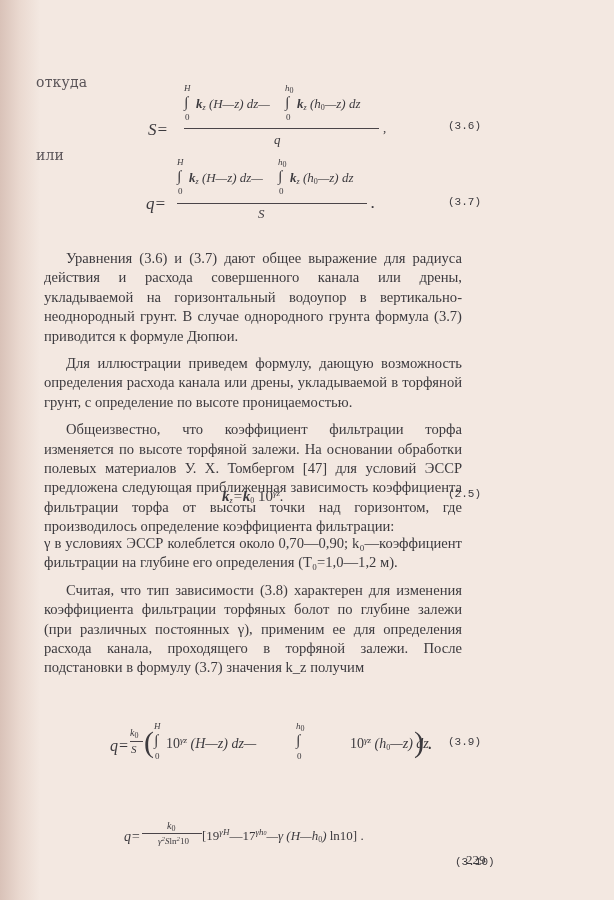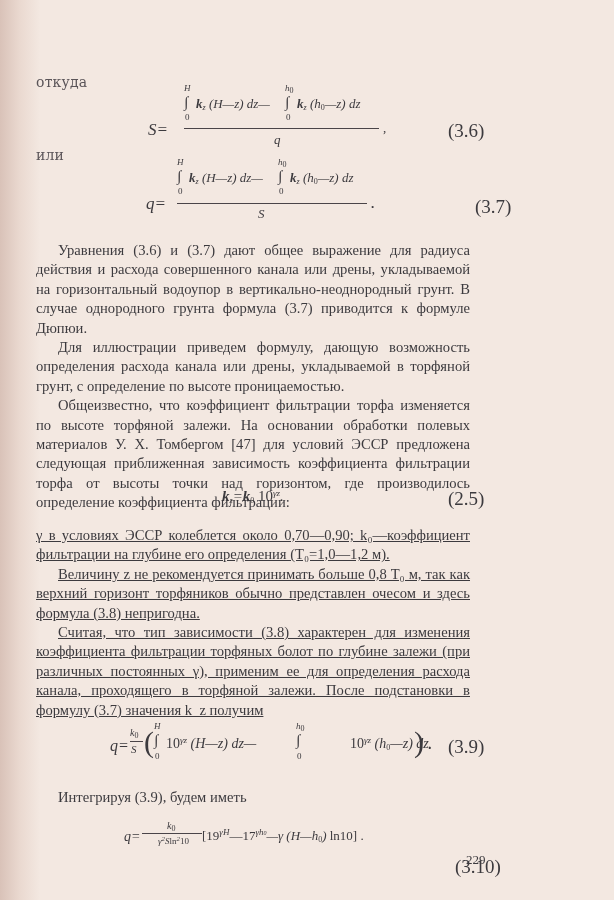--- a/index.html
+++ b/index.html
@@ -14,22 +14,22 @@
     background: linear-gradient(to right, #d9c2b8 0%, #ead9d0 50%, rgba(243,232,225,0) 100%);
   }
   .page { position: absolute; left: 0; top: 0; width: 614px; height: 900px; }
   .abs { position: absolute; white-space: nowrap; }
   .word { font-size: 14px; letter-spacing: 0.2px; color: #5a5458; }
   .para {
     position: absolute; left: 36px; width: 434px;
     font-size: 14.6px; line-height: 19.4px; text-align: justify;
     font-family: "Liberation Serif", "DejaVu Serif", serif;
   }
-  .para p { margin: 0; text-indent: 22px; }
-  .eqno { position: absolute; left: 448px; font-size: 19px; font-family: Liberation Serif, serif; }
+  .para p { margin: 8px; text-indent: 22px; }
+  .eqno { position: absolute; left: 448px; font-size: 11px; font-family: Liberation Mono, monospace; }
   .math { font-family: "Liberation Serif", "DejaVu Serif", serif; font-style: italic; font-size: 13px; }
   .frac-line { position: absolute; height: 1px; background: #4a4448; }
   .int { font-style: normal; font-size: 15px; }
   .sm { font-size: 9px; font-style: italic; }
   .sub { font-size: 8px; vertical-align: -2px; font-style: normal; }
   .sup { font-size: 9px; vertical-align: 5px; }
   .pagenum { position: absolute; left: 466px; top: 852px; font-size: 13px; font-family: "Liberation Serif", serif; }
 </style>
 </head>
 <body>
@@ -68,39 +68,38 @@
       <span style="position:absolute; left:1px; top:26px; font-style:normal; font-size:9px;">0</span>
       <span style="position:absolute; left:12px; top:10px;"><b>k</b><span class="sub"><i>z</i></span> (H—z) dz—</span>
       <span style="position:absolute; left:101px; top:-3px;" class="sm">h<span class="sub">0</span></span>
       <span style="position:absolute; left:101px; top:8px;" class="int">∫</span>
       <span style="position:absolute; left:102px; top:26px; font-style:normal; font-size:9px;">0</span>
       <span style="position:absolute; left:113px; top:10px;"><b>k</b><span class="sub"><i>z</i></span> (h<span class="sub">0</span>—z) dz</span>
     </div>
     <div class="frac-line" style="left:177px; top:203px; width:190px;"></div>
     <div class="abs math" style="left:258px; top:206px;">S</div>
     <div class="abs math" style="left:371px; top:196px; font-style:normal; font-weight:bold;">.</div>
-    <div class="eqno" style="top:196px;margin-left:27px;">(3.7)</div>
+    <div class="eqno" style="top:196px;">(3.7)</div>
   </div>
 
   <div class="para" style="top:241px;">
     <p>Уравнения (3.6) и (3.7) дают общее выражение для радиуса действия и расхода совершенного канала или дрены, укладываемой на горизонтальный водоупор в вертикально-неоднородный грунт. В случае однородного грунта формула (3.7) приводится к формуле Дюпюи.</p>
     <p>Для иллюстрации приведем формулу, дающую возможность определения расхода канала или дрены, укладываемой в торфяной грунт, с определение по высоте проницаемостью.</p>
     <p>Общеизвестно, что коэффициент фильтрации торфа изменяется по высоте торфяной залежи. На основании обработки полевых материалов У. Х. Томбергом [47] для условий ЭССР предложена следующая приближенная зависимость коэффициента фильтрации торфа от высоты точки над горизонтом, где производилось определение коэффициента фильтрации:</p>
   </div>
 
   <div>
     <div class="abs math" style="left:222px; top:488px; font-size:15px;">
       <b>k</b><span class="sub"><i>z</i></span>=<b>k</b><span class="sub">0</span> <span style="font-style:normal;">10</span><span class="sup">γz</span>.
     </div>
     <div class="eqno" style="top:488px;">(2.5)</div>
   </div>
 
-  <div class="para" style="top:526px;text-decoration:underline;">
+  <div class="para" style="top:526px;">
     <p style="text-indent:0;">γ в условиях ЭССР колеблется около 0,70—0,90; k₀—коэффициент фильтрации на глубине его определения (T₀=1,0—1,2 м).</p>
-    <p>Величину z не рекомендуется принимать больше 0,8 T₀ м, так как верхний горизонт торфяников обычно представлен очесом и здесь формула (3.8) непригодна.</p>
     <p>Считая, что тип зависимости (3.8) характерен для изменения коэффициента фильтрации торфяных болот по глубине залежи (при различных постоянных γ), применим ее для определения расхода канала, проходящего в торфяной залежи. После подстановки в формулу (3.7) значения k_z получим</p>
   </div>
 
   <div>
     <div class="abs math" style="left:110px; top:727px; font-size:14px;">
       <span style="position:absolute; left:0; top:10px; font-size:16px;">q=</span>
       <span style="position:absolute; left:20px; top:0; font-size:10px;">k<span class="sub">0</span></span>
       <span style="position:absolute; left:20px; top:14px; width:13px; height:1px; background:#4a4448;"></span>
       <span style="position:absolute; left:21px; top:16px; font-size:11px;">S</span>
       <span style="position:absolute; left:34px; top:-2px; font-size:30px; font-style:normal;">(</span>
@@ -111,23 +110,20 @@
       <span style="position:absolute; left:186px; top:-6px;" class="sm">h<span class="sub">0</span></span>
       <span style="position:absolute; left:186px; top:5px;" class="int">∫</span>
       <span style="position:absolute; left:187px; top:24px; font-style:normal; font-size:9px;">0</span>
       <span style="position:absolute; left:196px; top:8px;margin-left:44px;"><span style="font-style:normal;">10</span><span class="sup">γz</span> (h<span class="sub">0</span>—z) dz</span>
       <span style="position:absolute; left:304px; top:-2px; font-size:30px; font-style:normal;">)</span>
       <span style="position:absolute; left:318px; top:10px; font-style:normal; font-weight:bold;">.</span>
     </div>
     <div class="eqno" style="top:736px;">(3.9)</div>
   </div>
 
-  <div class="para" style="top:788px;">
-    <p>Интегрируя (3.9), будем иметь</p>
-  </div>
 
   <div>
     <div class="abs math" style="left:124px; top:820px; font-size:13px;">
       <span style="position:absolute; left:0; top:9px; font-size:14px;">q=</span>
       <span style="position:absolute; left:43px; top:0; font-size:10px;">k<span class="sub">0</span></span>
       <span style="position:absolute; left:18px; top:13px; width:60px; height:1px; background:#4a4448;"></span>
       <span style="position:absolute; left:34px; top:15px; font-size:9px;">γ<span class="sup" style="font-size:7px; vertical-align:3px;">2</span>S<span style="font-style:normal;">ln</span><span class="sup" style="font-size:7px; vertical-align:3px;">2</span><span style="font-style:normal;">10</span></span>
       <span style="position:absolute; left:78px; top:7px;"><span style="font-style:normal;">[19</span><span class="sup">γH</span><span style="font-style:normal;">—17</span><span class="sup">γh<span style="font-size:6px;">0</span></span>—γ (H—h<span class="sub">0</span>) <span style="font-style:normal;">ln10] .</span></span>
     </div>
     <div class="eqno" style="top:856px; left:455px;">(3.10)</div>

